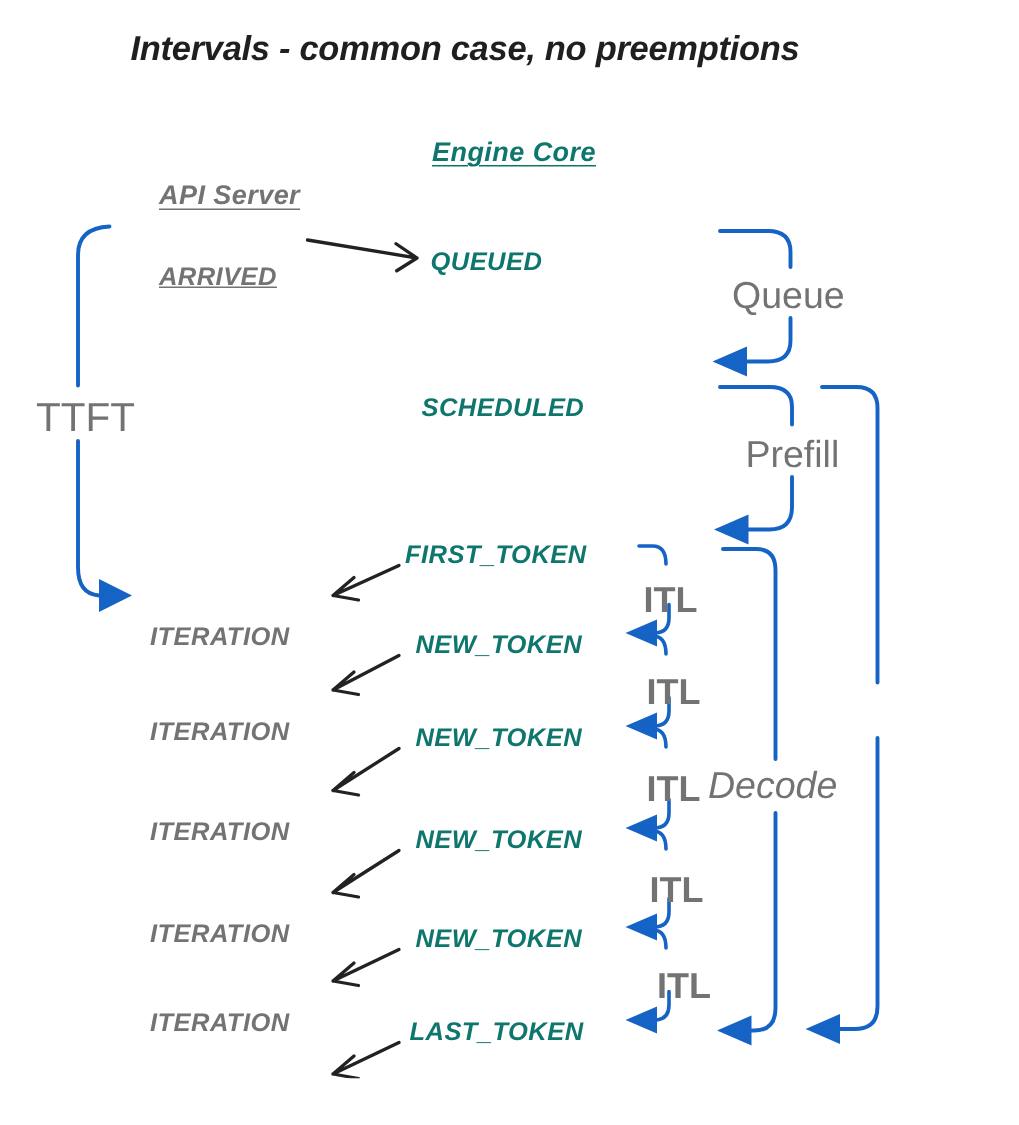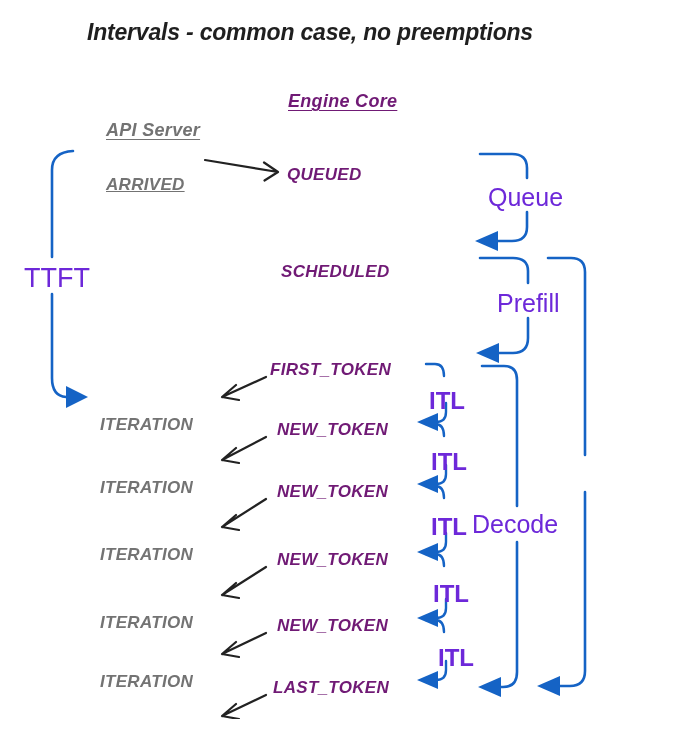--- a/index.html
+++ b/index.html
@@ -7,22 +7,22 @@
     position:relative;width:679px;height:719px;background:#ffffff;
     overflow:hidden;font-family:"Liberation Sans", sans-serif;
   }
   #connectors{position:absolute;left:0;top:0;z-index:1;}
   .lbl{position:absolute;z-index:2;white-space:nowrap;line-height:1.15;}
   .hand{font-family:"Liberation Sans", sans-serif;font-style:italic;font-weight:600;letter-spacing:0.3px;}
   .title{font-size:23px;font-weight:bold;color:#1f1f1f;letter-spacing:-0.2px;}
   .hdr{font-size:18px;font-weight:bold;text-decoration:underline;text-underline-offset:3px;}
   .event{font-size:17px;}
   .orange{color:#737373;margin-top:27px;}
-  .red{color:#701a75;}
-  .blue-lbl{color:#6d28d9;font-family:"Liberation Sans", sans-serif;font-weight:400;}
+  .red{color:#0f766e;}
+  .blue-lbl{color:#737373;font-family:"Liberation Sans", sans-serif;font-weight:400;}
   .sz23{font-size:27px;}
   .sz24{font-size:24px;font-weight:bold;}
   .sz25{font-size:25px;}
 </style>
 </head>
 <body>
 
 <div id="canvas">
 
   <svg id="connectors" width="679" height="750" viewBox="0 0 679 750">
@@ -89,20 +89,20 @@
   <div class="lbl hand event red" style="left:281px;top:262px;">SCHEDULED</div>
   <div class="lbl hand event red" style="left:277px;top:420px;">NEW_TOKEN</div>
   <div class="lbl hand event red" style="left:277px;top:482px;">NEW_TOKEN</div>
   <div class="lbl hand event red" style="left:277px;top:550px;">NEW_TOKEN</div>
   <div class="lbl hand event red" style="left:277px;top:616px;">NEW_TOKEN</div>
   <div class="lbl hand event red" style="left:273px;top:678px;">LAST_TOKEN</div>
 
   <div class="lbl blue-lbl sz23" style="left:24px;top:263px;">TTFT</div>
   <div class="lbl blue-lbl sz25" style="left:488px;top:183px;">Queue</div>
   <div class="lbl blue-lbl sz25" style="left:497px;top:289px;">Prefill</div>
-  <div class="lbl blue-lbl sz25" style="left:472px;top:510px;">Decode</div>
+  <div class="lbl blue-lbl sz25" style="left:472px;top:510px;font-style:italic;">Decode</div>
   <div class="lbl blue-lbl sz24" style="left:429px;top:387px;">ITL</div>
   <div class="lbl blue-lbl sz24" style="left:431px;top:448px;">ITL</div>
   <div class="lbl blue-lbl sz24" style="left:431px;top:513px;">ITL</div>
   <div class="lbl blue-lbl sz24" style="left:433px;top:580px;">ITL</div>
   <div class="lbl blue-lbl sz24" style="left:438px;top:644px;">ITL</div>
 
 </div>
 
 </body></html>

